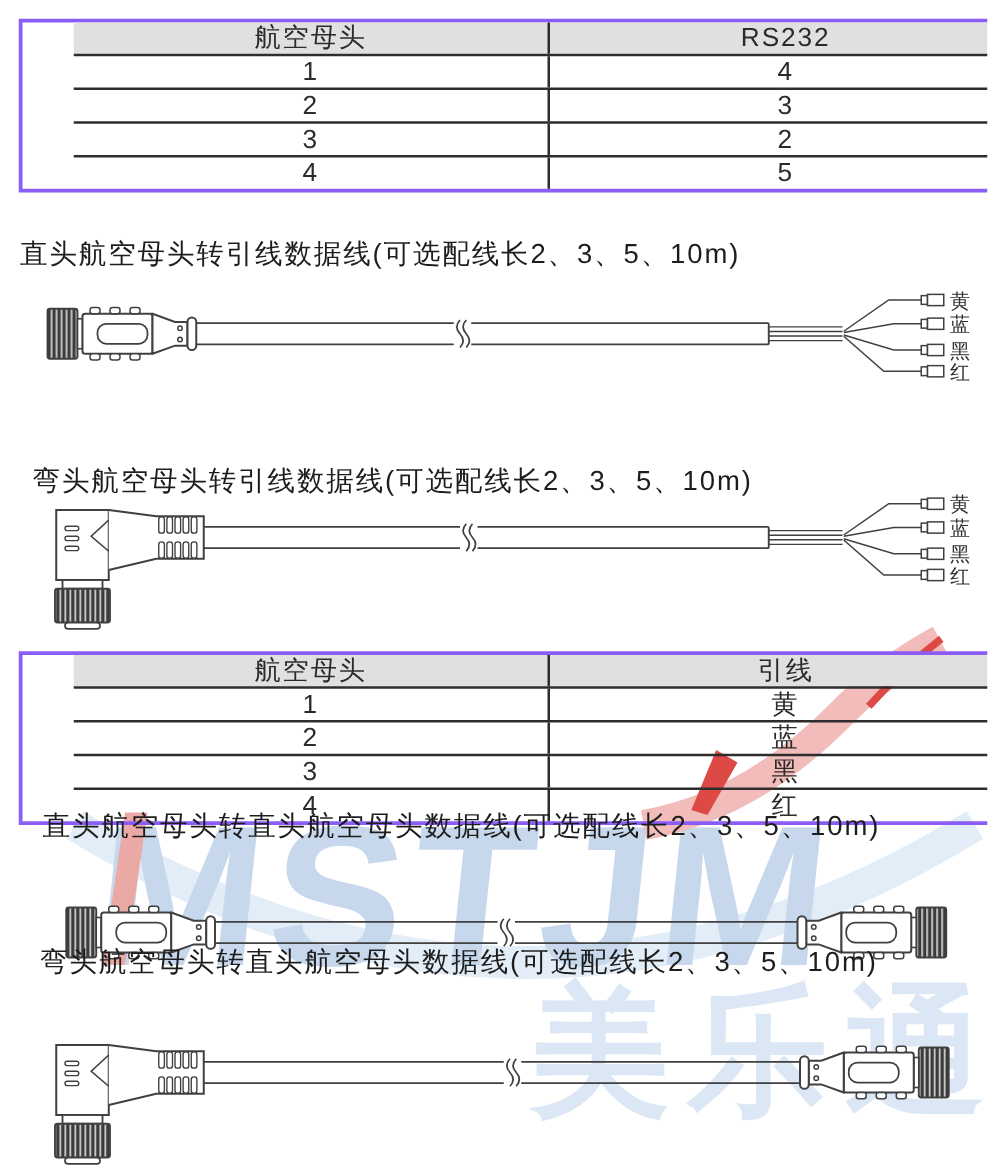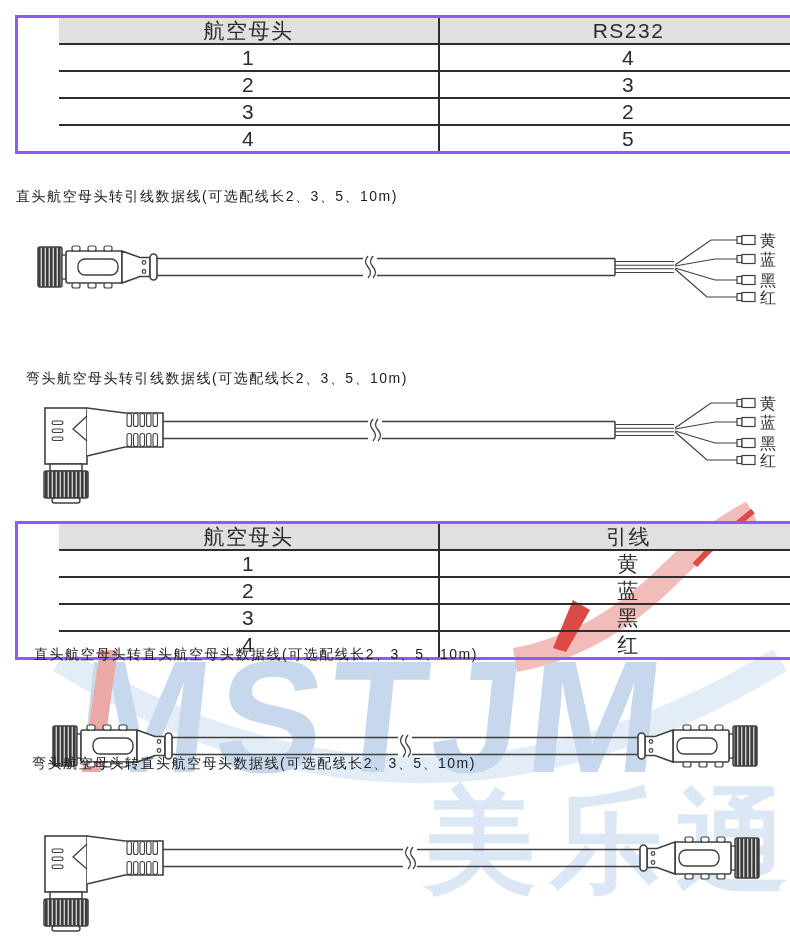--- a/index.html
+++ b/index.html
@@ -27,21 +27,21 @@
   .tbl .cell{
     display:flex; align-items:center; justify-content:center;
     font-size:21px; letter-spacing:1.5px; line-height:25px;
     color:#2b2b2b; overflow:visible; white-space:nowrap;
   }
   .tbl .cell + .cell{border-left:2px solid #2d2d2d;}
   #table1{top:15px;}
   #table2{top:521px;}
   
   .sec-title{
-    z-index:2; font-size:14px; letter-spacing:1.5px; color:#1d1d1d;
+    z-index:2; font-size:22px; letter-spacing:1.5px; color:#1d1d1d;
     white-space:nowrap;
   }
   #title1{left:16px; top:188px;}
   #title2{left:16px; top:370px;margin-left:10px;}
   #title3{left:34px; top:646px;}
   #title4{left:32px; top:755px;}
   
   .diag{z-index:1;}
   #diag1{left:15px; top:222px;}
   #diag2{left:15px; top:395px;}

